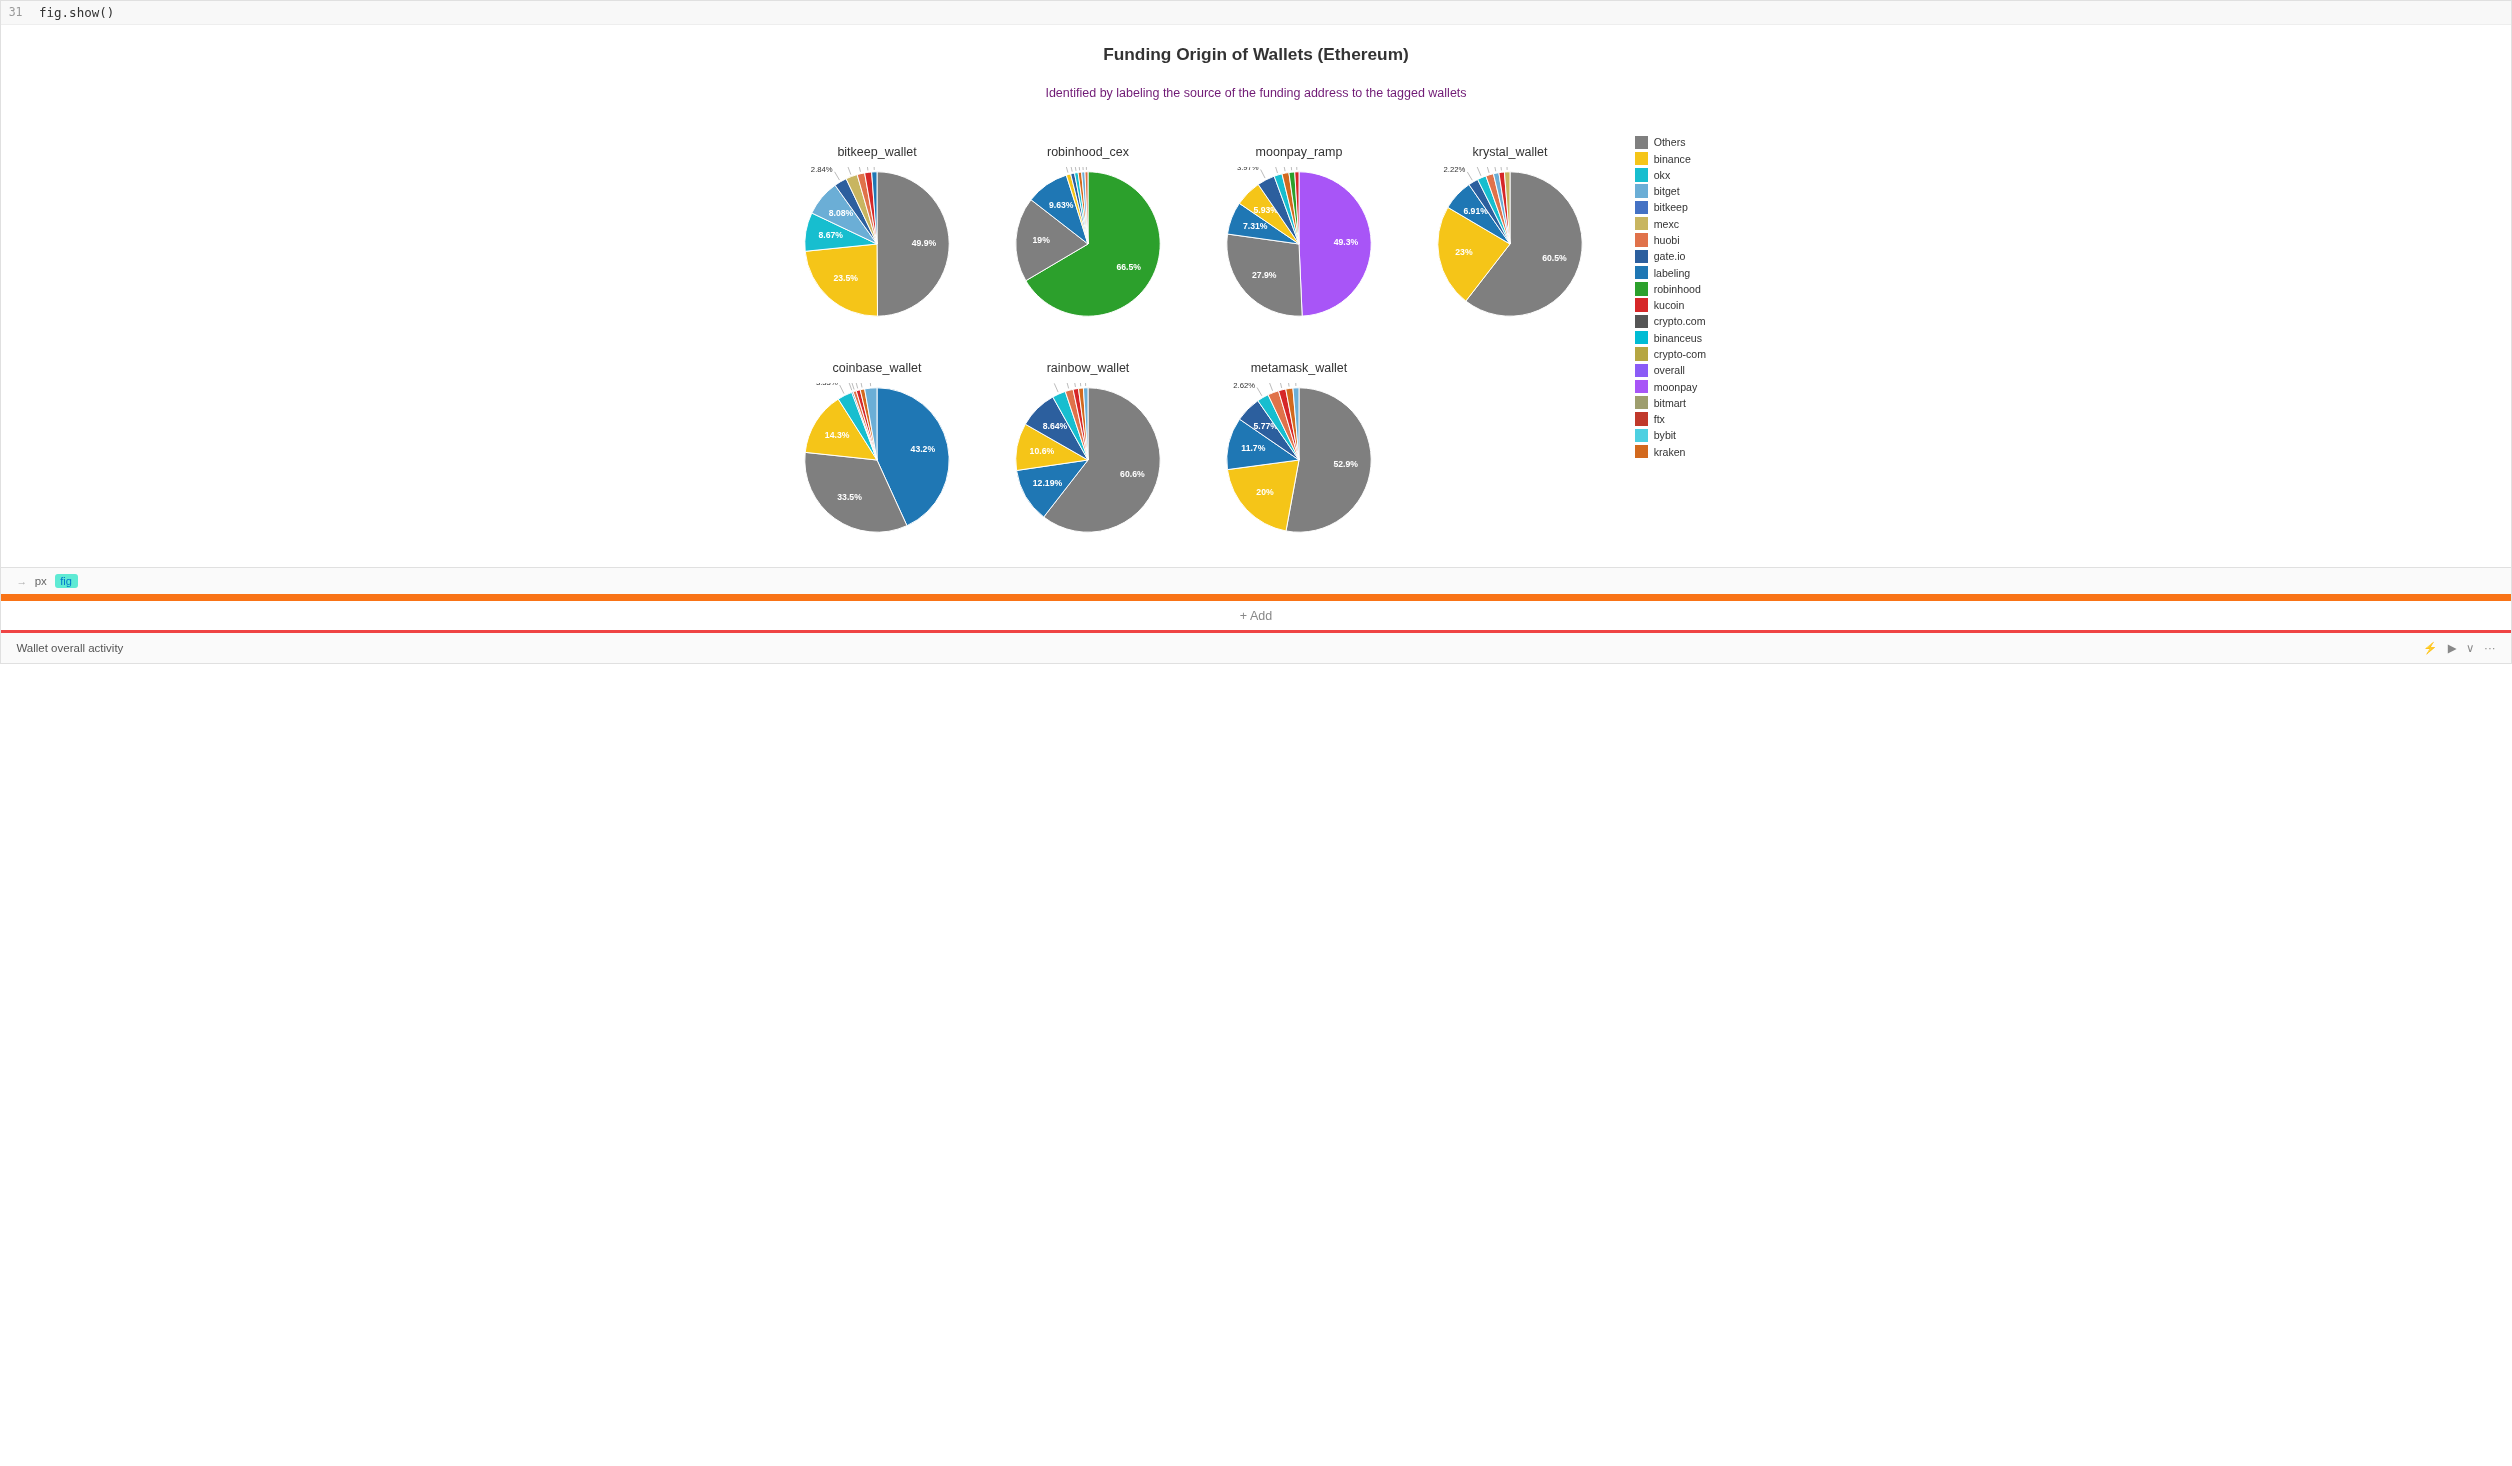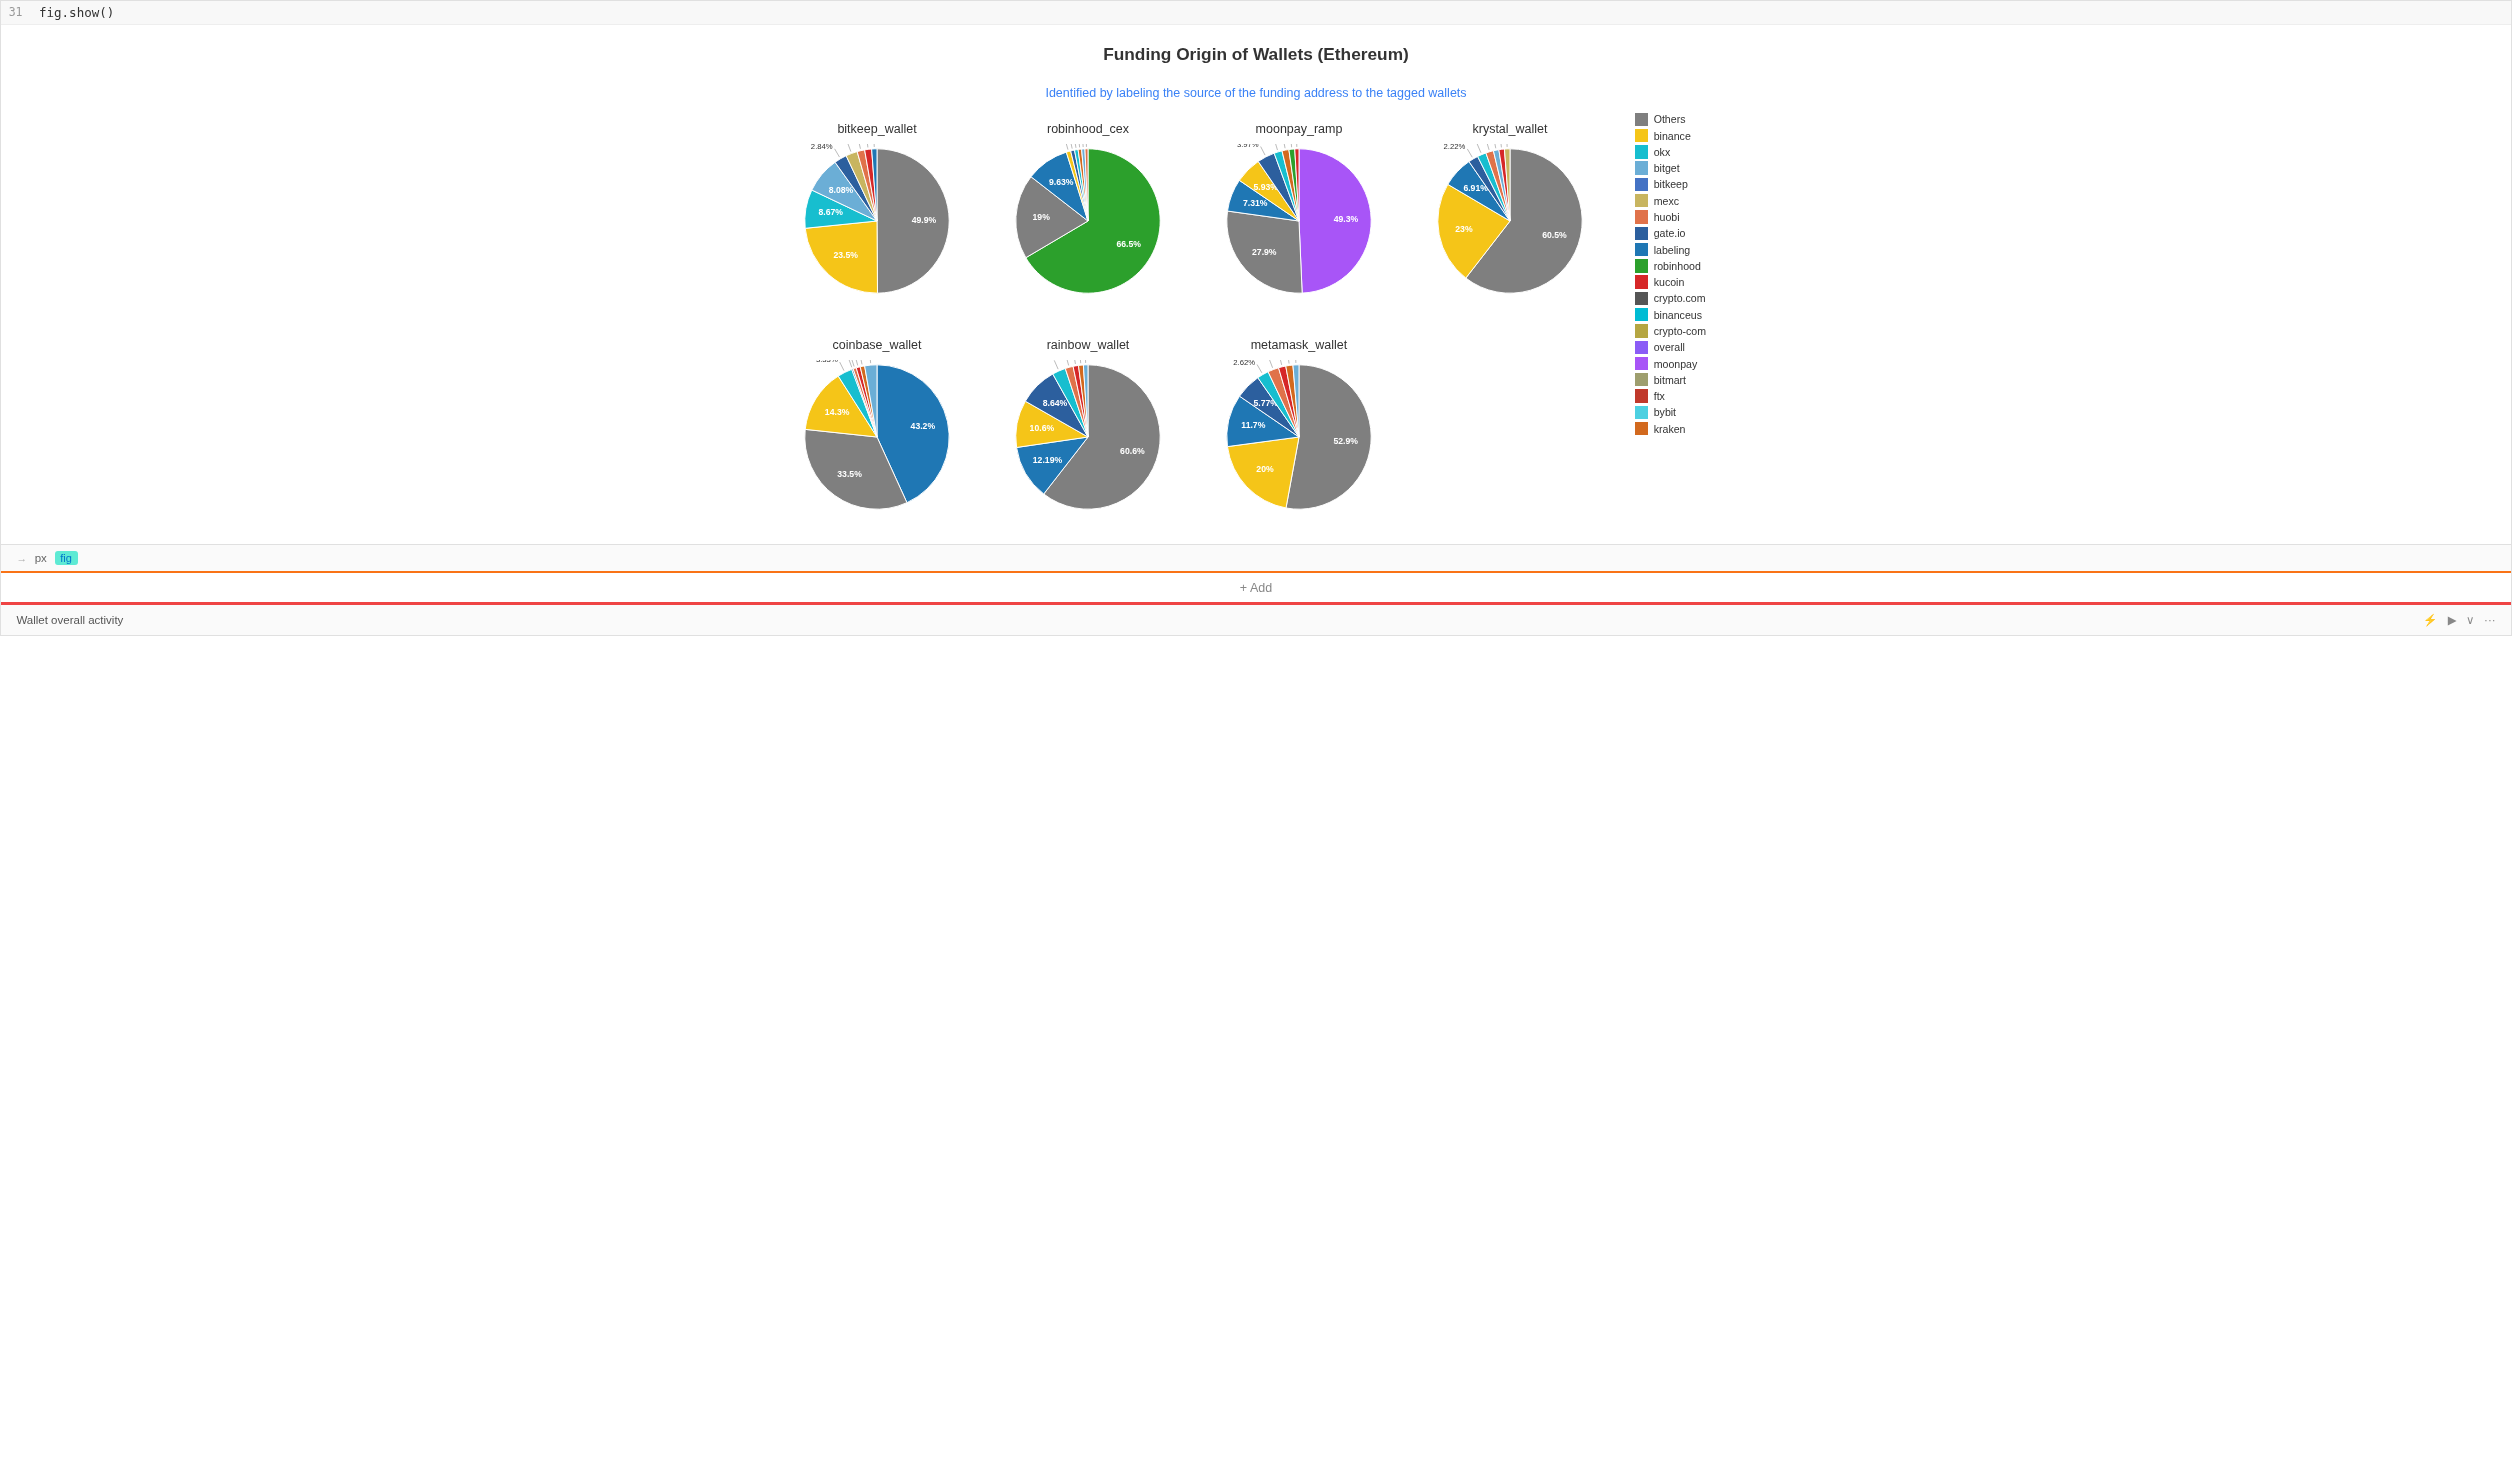--- a/index.html
+++ b/index.html
@@ -34,22 +34,22 @@
     }
     .chart-title {
       text-align: center;
       font-size: 17.3px;
       font-weight: 600;
       margin-bottom: 21px;
     }
     .chart-subtitle {
       text-align: center;
       font-size: 12.5px;
-      color: #3b82f6;
-      margin-bottom: 13px;
+      color: #701a75;
+      margin-bottom: 36px;
     }
     .pie-chart-wrapper {
       display: flex;
       flex-direction: column;
       align-items: center;
       position: relative;
     }
     .pie-chart-title {
       font-size: 12.5px;
       font-weight: 500;
@@ -112,21 +112,21 @@
       display: flex;
       gap: 9.6px;
       align-items: center;
       color: #888;
     }
     .add-cell {
       text-align: center;
       padding: 7.7px;
       color: #888;
       font-size: 12.5px;
-      border-top: 2px solid #f97316;
+      border-top: 7px solid #f97316;
     }
   </style>
 </head>
 <body>
 
 <div class="notebook-cell">
 
   <div class="code-line">
     <span class="line-number">31</span>
     <span>fig.show()</span>

